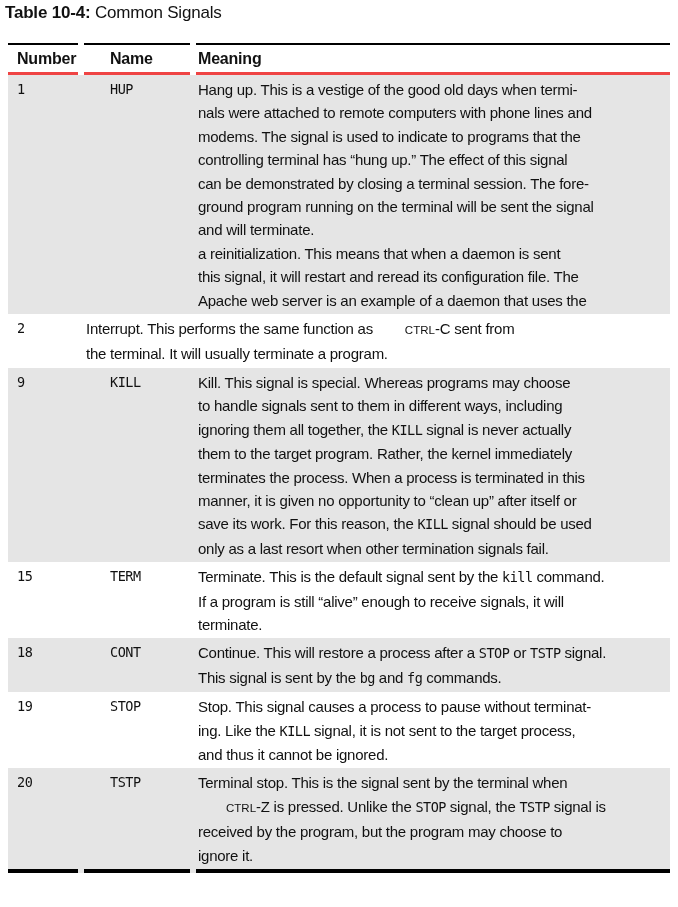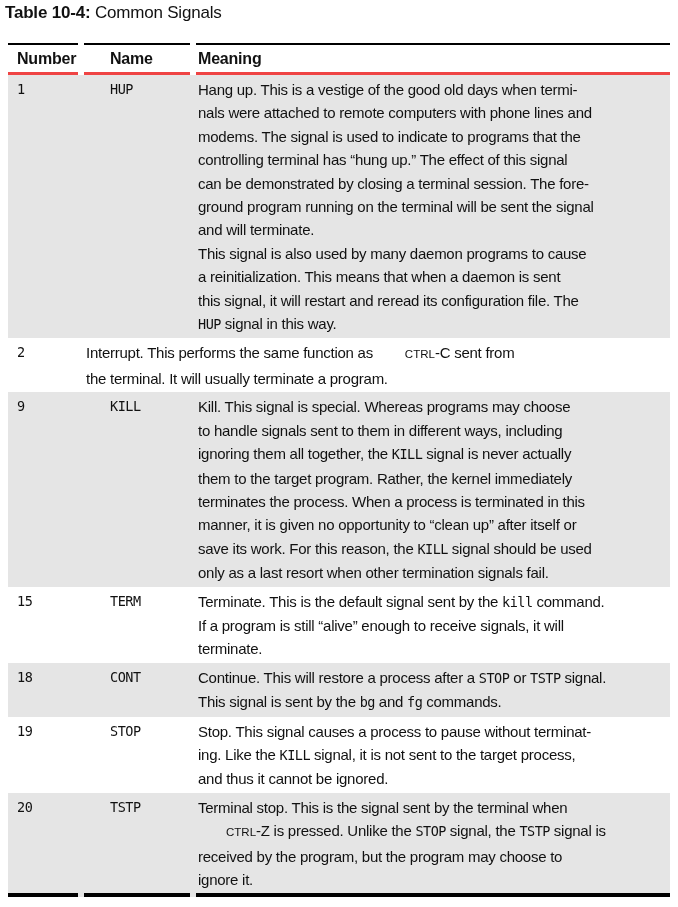--- a/index.html
+++ b/index.html
@@ -97,24 +97,23 @@
           <div class="cell col-number mono">1</div>
           <div class="cell col-name mono">HUP</div>
           <div class="cell col-meaning">
             <div class="meaning-line">Hang up. This is a vestige of the good old days when termi-</div>
             <div class="meaning-line">nals were attached to remote computers with phone lines and</div>
             <div class="meaning-line">modems. The signal is used to indicate to programs that the</div>
             <div class="meaning-line">controlling terminal has “hung up.” The effect of this signal</div>
             <div class="meaning-line">can be demonstrated by closing a terminal session. The fore-</div>
             <div class="meaning-line">ground program running on the terminal will be sent the signal</div>
             <div class="meaning-line">and will terminate.</div>
-            <div class="meaning-line">This signal is also used by many daemon programs to cause</div>
             <div class="meaning-line">a reinitialization. This means that when a daemon is sent</div>
             <div class="meaning-line">this signal, it will restart and reread its configuration file. The</div>
-            <div class="meaning-line"><span class="code">HUP</span> signal in this way.</div>
+            <div class="meaning-line">Apache web server is an example of a daemon that uses the</div>
           </div>
         </div>
         <div class="grid-row row">
           <div class="cell col-number mono">2</div>
           <div class="cell col-meaning">
             <div class="meaning-line">Interrupt. This performs the same function as <span class="caps">CTRL</span>-C sent from</div>
             <div class="meaning-line">the terminal. It will usually terminate a program.</div>
           </div>
         </div>
         <div class="grid-row row shaded">

